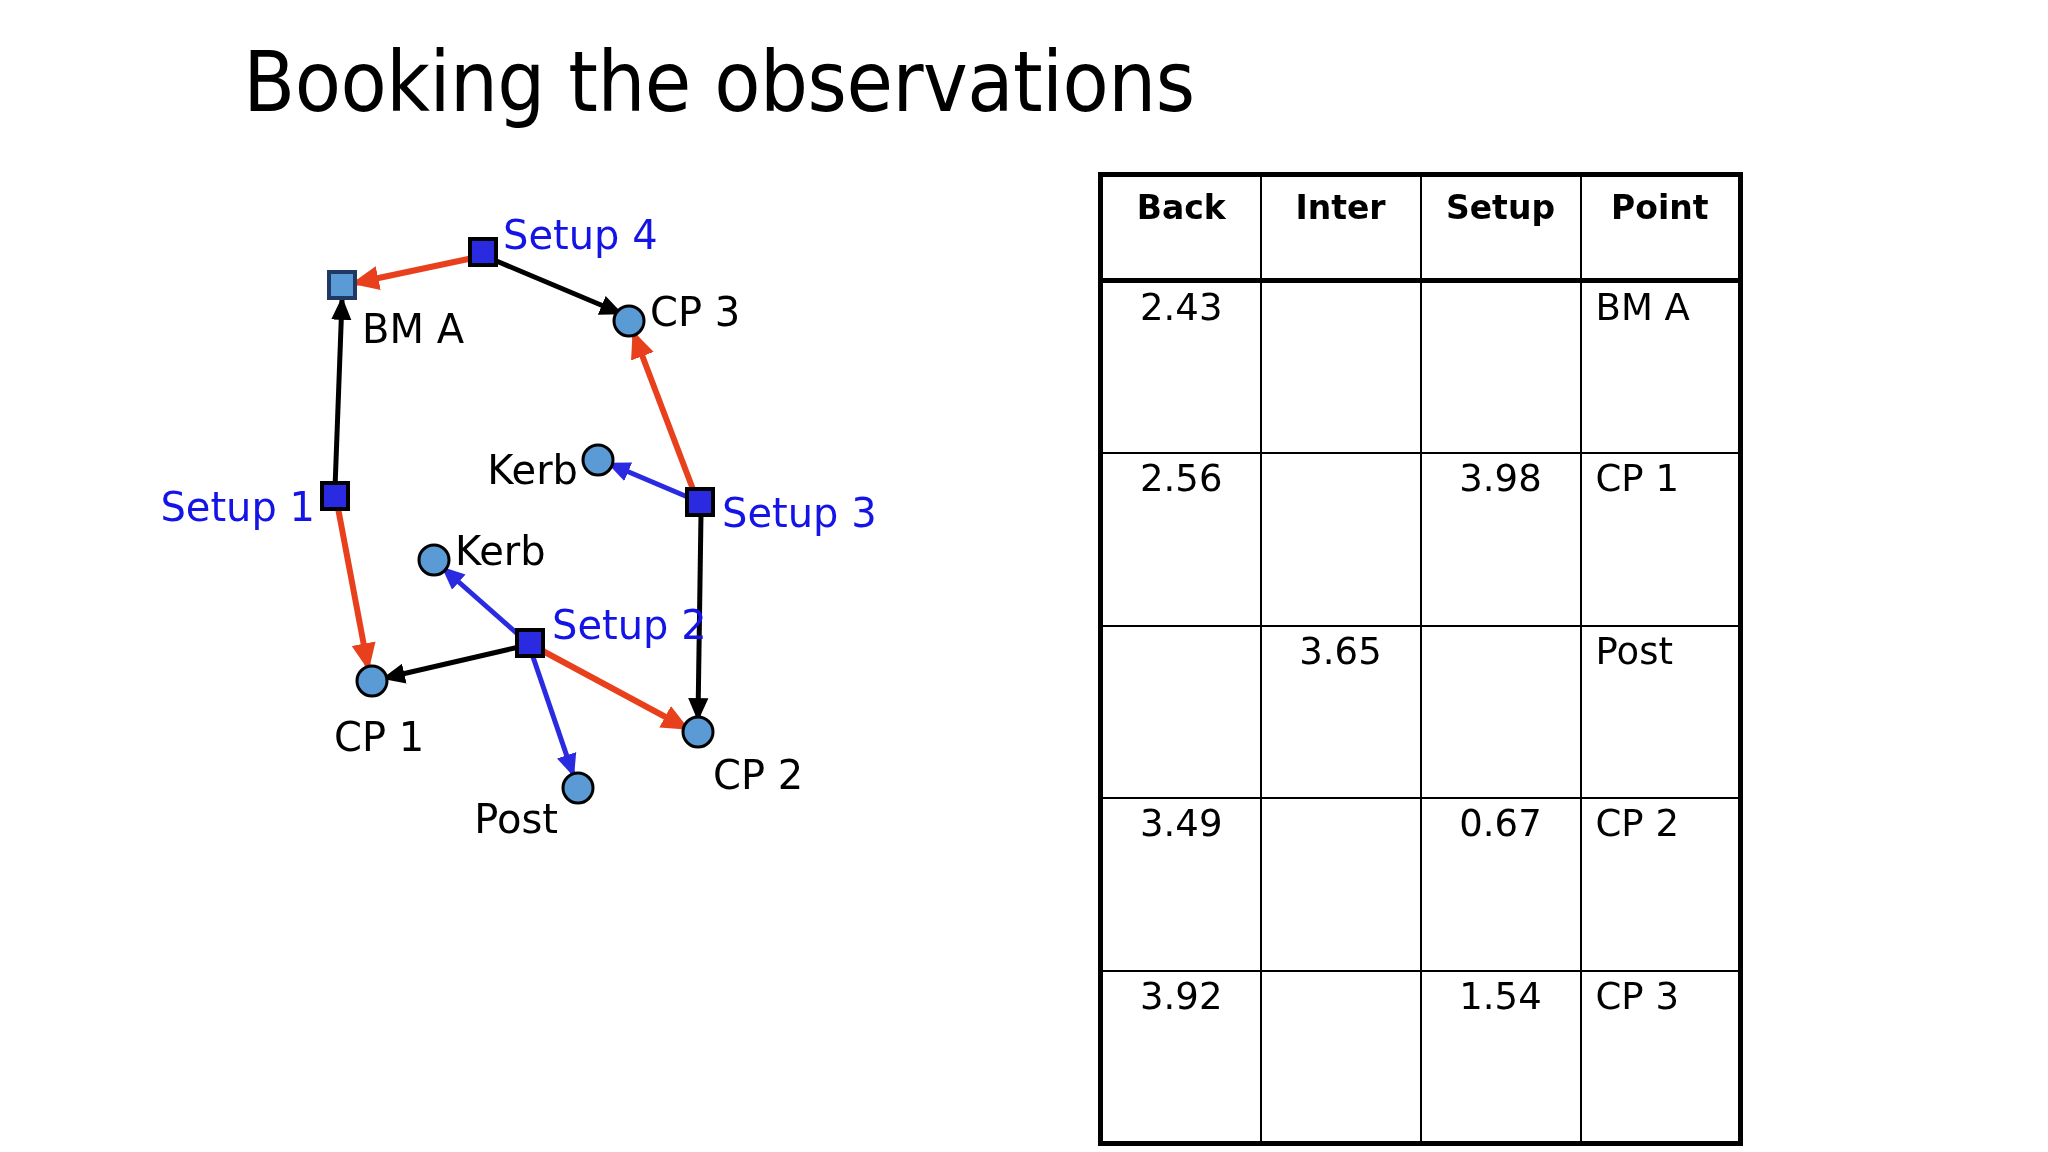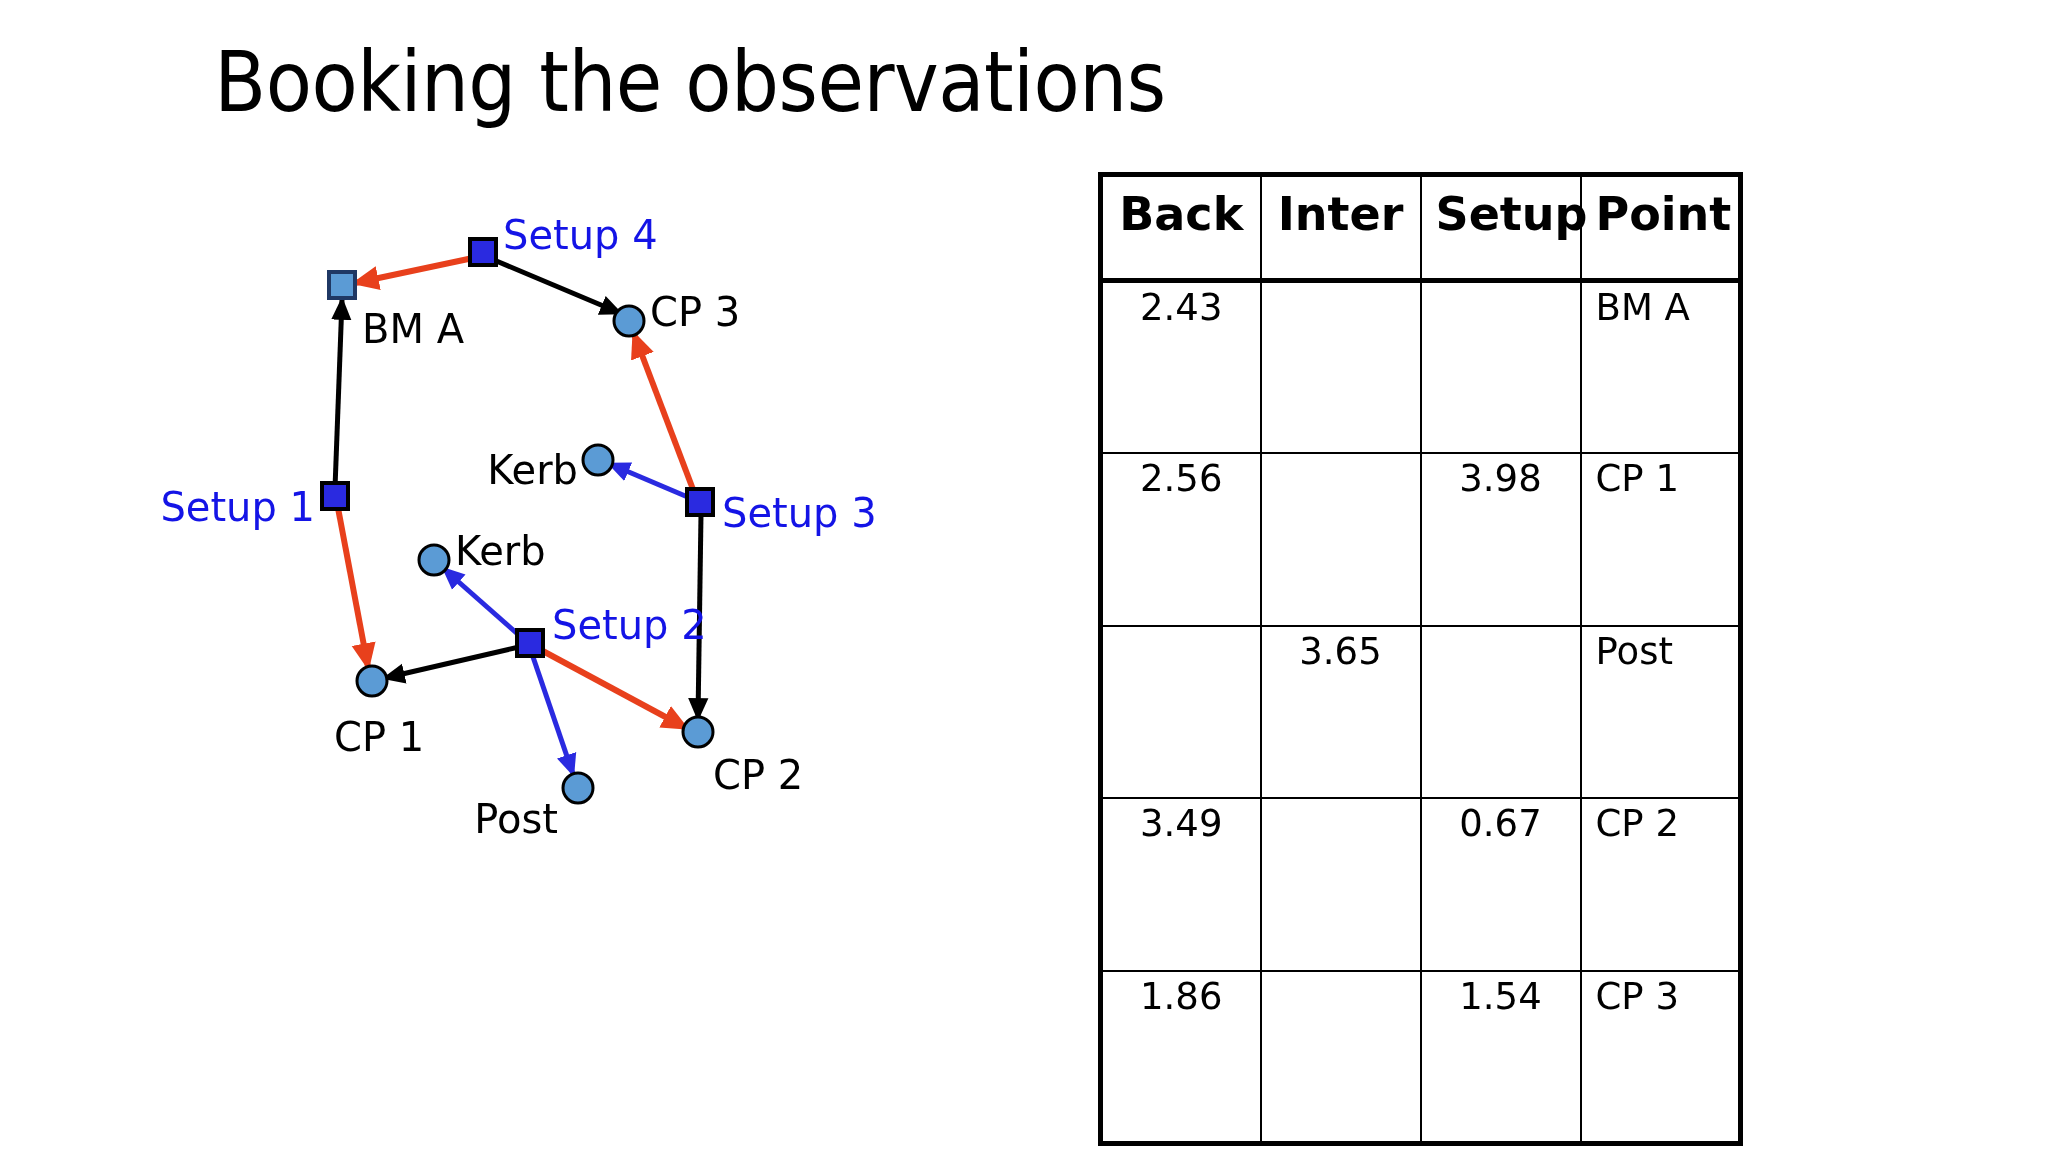--- a/index.html
+++ b/index.html
@@ -23,20 +23,21 @@
     top: 38px;
     width: 1380px;
     text-align: center;
     font-family: "DejaVu Sans Condensed", "DejaVu Sans", sans-serif;
     font-size: 84px;
     font-weight: 400;
     line-height: 1.05;
     color: #000000;
     letter-spacing: -0.5px;
     white-space: nowrap;
+    padding-left: 29px;
   }
 
   
   #diagram {
     position: absolute;
     left: 0;
     top: 150px;
     width: 1090px;
     height: 1000px;
   }
@@ -80,21 +81,21 @@
     font-family: "DejaVu Sans", "Liberation Sans", sans-serif;
     font-size: 37px;
     line-height: 1.0;
     color: #000000;
     height: 106px;
     box-sizing: border-box;
   }
   table#booking-table thead th {
     font-weight: bold;
     text-align: center;
-    font-size: 46px;
+    font-size: 33px;
     border-bottom: 5px solid #000000;
     padding-top: 14px;
   }
   td.num {
     text-align: center;
   }
   td.pt {
     text-align: left;
   }
   td.red {
@@ -201,21 +202,21 @@
             <td class="num"></td>
             <td class="pt">Post</td>
           </tr>
           <tr>
             <td class="num">3.49</td>
             <td class="num"></td>
             <td class="num">0.67</td>
             <td class="pt">CP 2</td>
           </tr>
           <tr>
-            <td class="num red lowered">1.86</td>
+            <td class="num red lowered">3.92</td>
             <td class="num lowered"></td>
             <td class="num lowered">1.54</td>
             <td class="pt lowered">CP 3</td>
           </tr>
         </tbody>
     </table>
   </div>
 
 </div>
 

